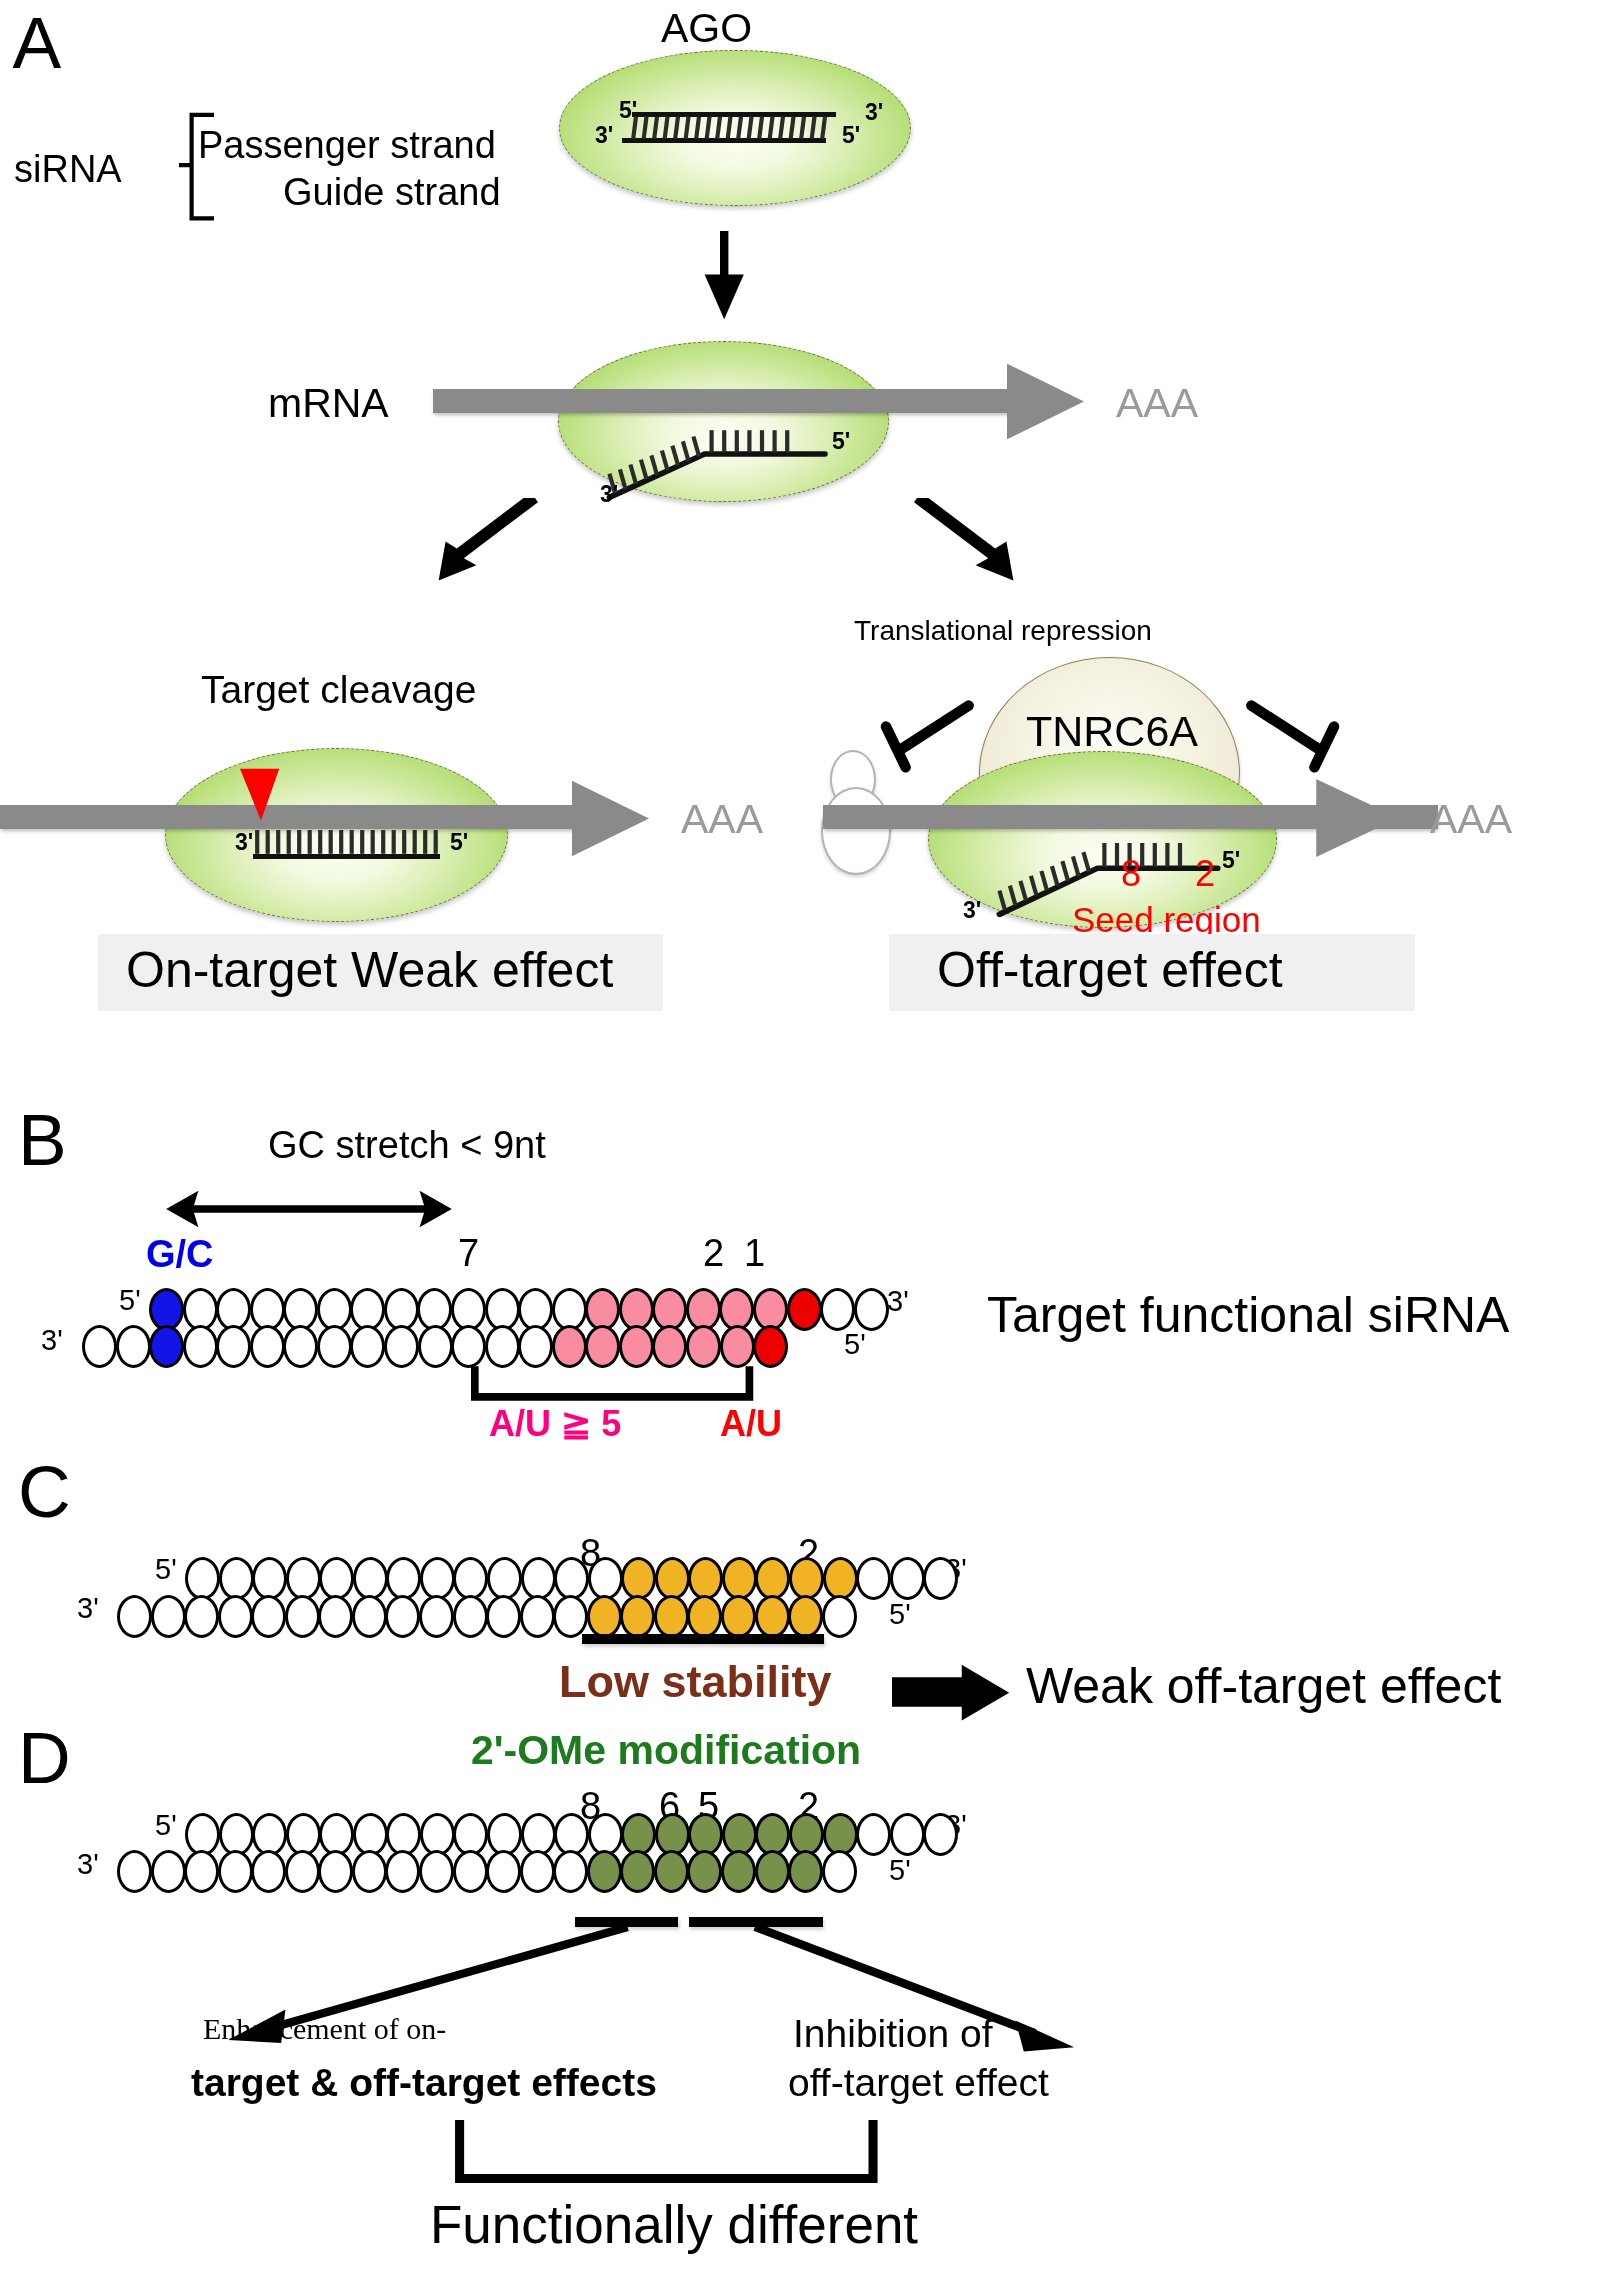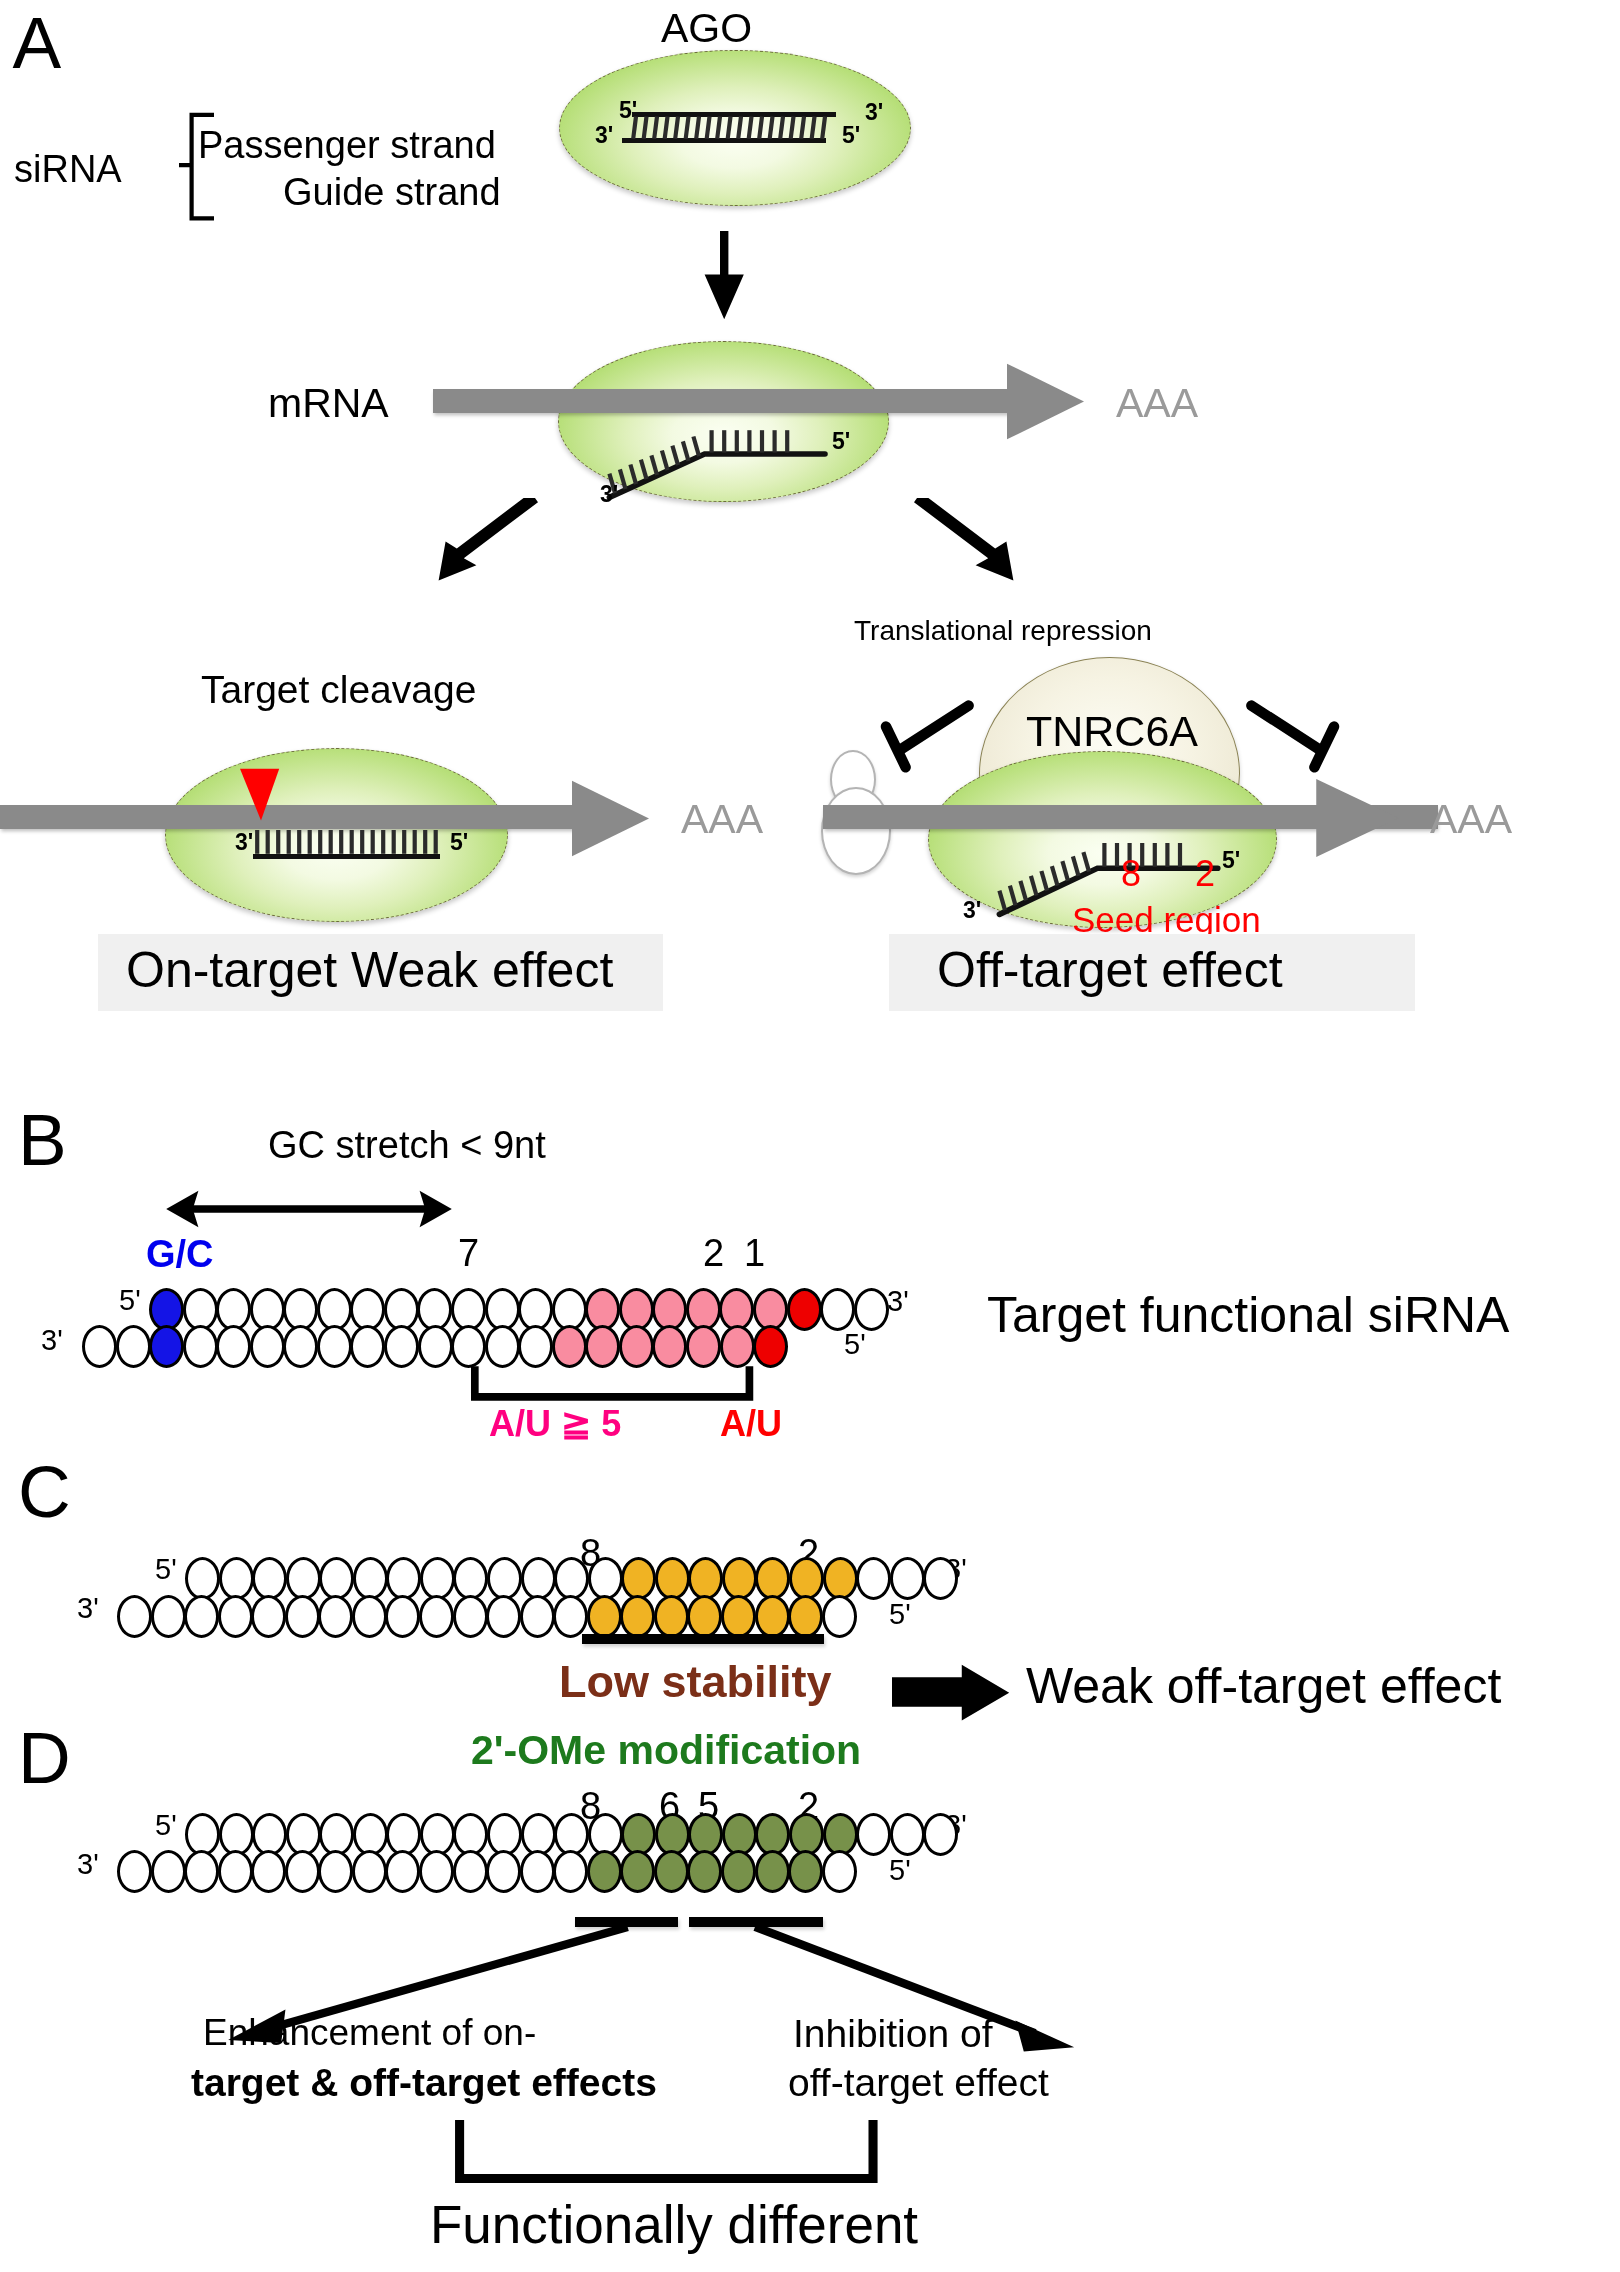--- a/index.html
+++ b/index.html
@@ -452,21 +452,21 @@
 
 <svg class="abs" style="left:203px;top:1924px;" width="447" height="154" viewBox="0 0 640 220">
   <path d="M 608 4 L 92 150" fill="none" stroke="#000" stroke-width="12"></path>
   <path d="M 36 166 L 118 122 L 112 170 Z" fill="#000"></path>
 </svg>
 <svg class="abs" style="left:741px;top:1924px;" width="364" height="154" viewBox="0 0 520 220">
   <path d="M 20 4 L 420 156" fill="none" stroke="#000" stroke-width="12"></path>
   <path d="M 476 176 L 392 138 L 404 182 Z" fill="#000"></path>
 </svg>
 
-<div class="abs txt" style="left:203px;top:2012px;font-size:37px;">Enhancement of on-</div>
+<div class="abs txt" style="left:203px;top:2012px;font-size:30px;font-family:Liberation Serif, serif;">Enhancement of on-</div>
 <div class="abs txt" style="left:191px;top:2061px;font-size:39px;font-weight:bold;">target &amp; off-target effects</div>
 <div class="abs txt" style="left:793px;top:2012px;font-size:39px;">Inhibition of</div>
 <div class="abs txt" style="left:788px;top:2061px;font-size:39px;">off-target effect</div>
 
 <svg class="abs" style="left:454px;top:2117px;" width="433" height="77" viewBox="0 0 620 110">
   <path d="M 8 4 L 8 88 L 600 88 L 600 4" fill="none" stroke="#000" stroke-width="13"></path>
 </svg>
 
 <div class="abs txt" style="left:430px;top:2195px;font-size:53px;">Functionally different</div>
 

